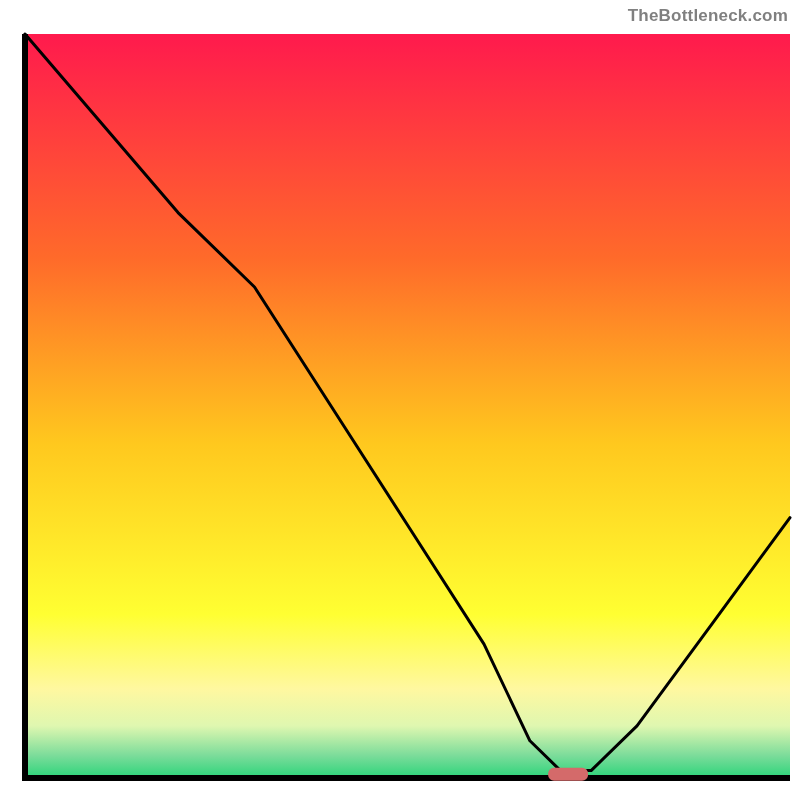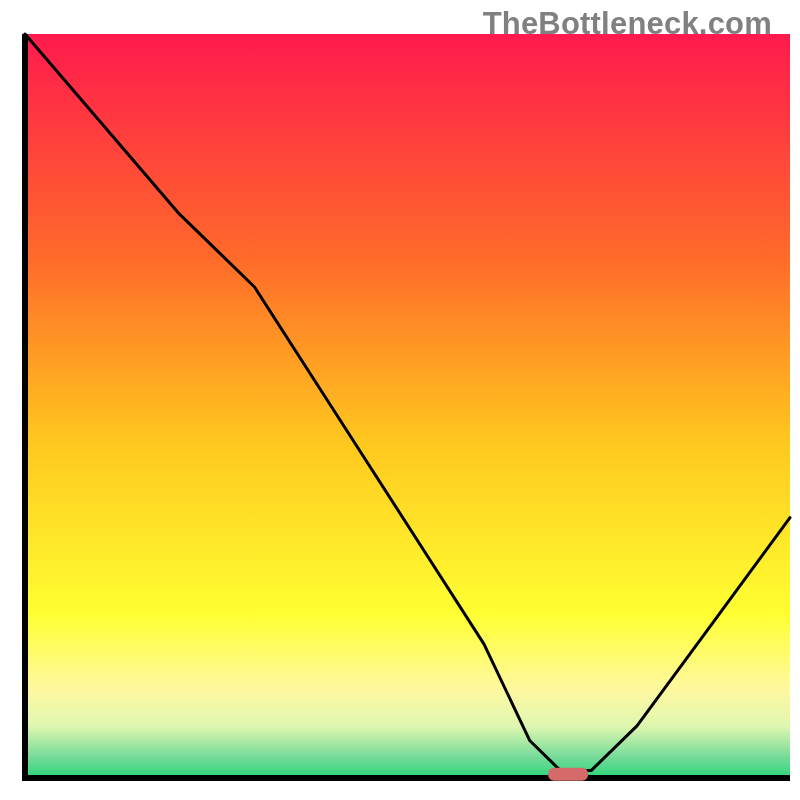--- a/index.html
+++ b/index.html
@@ -11,22 +11,22 @@
     font-family: Arial, Helvetica, sans-serif;
   }
   .chart-container {
     position: relative;
     width: 800px;
     height: 800px;
   }
   .watermark {
     position: absolute;
     top: 6px;
-    right: 28px;
-    font-size: 31px;
+    right: 12px;
+    font-size: 17px;
     font-weight: bold;
     color: #808080;
     letter-spacing: 0.2px;
     z-index: 5;
     margin-left: 32px;
   }
   svg.plot {
     position: absolute;
     top: 0;
     left: 0;

